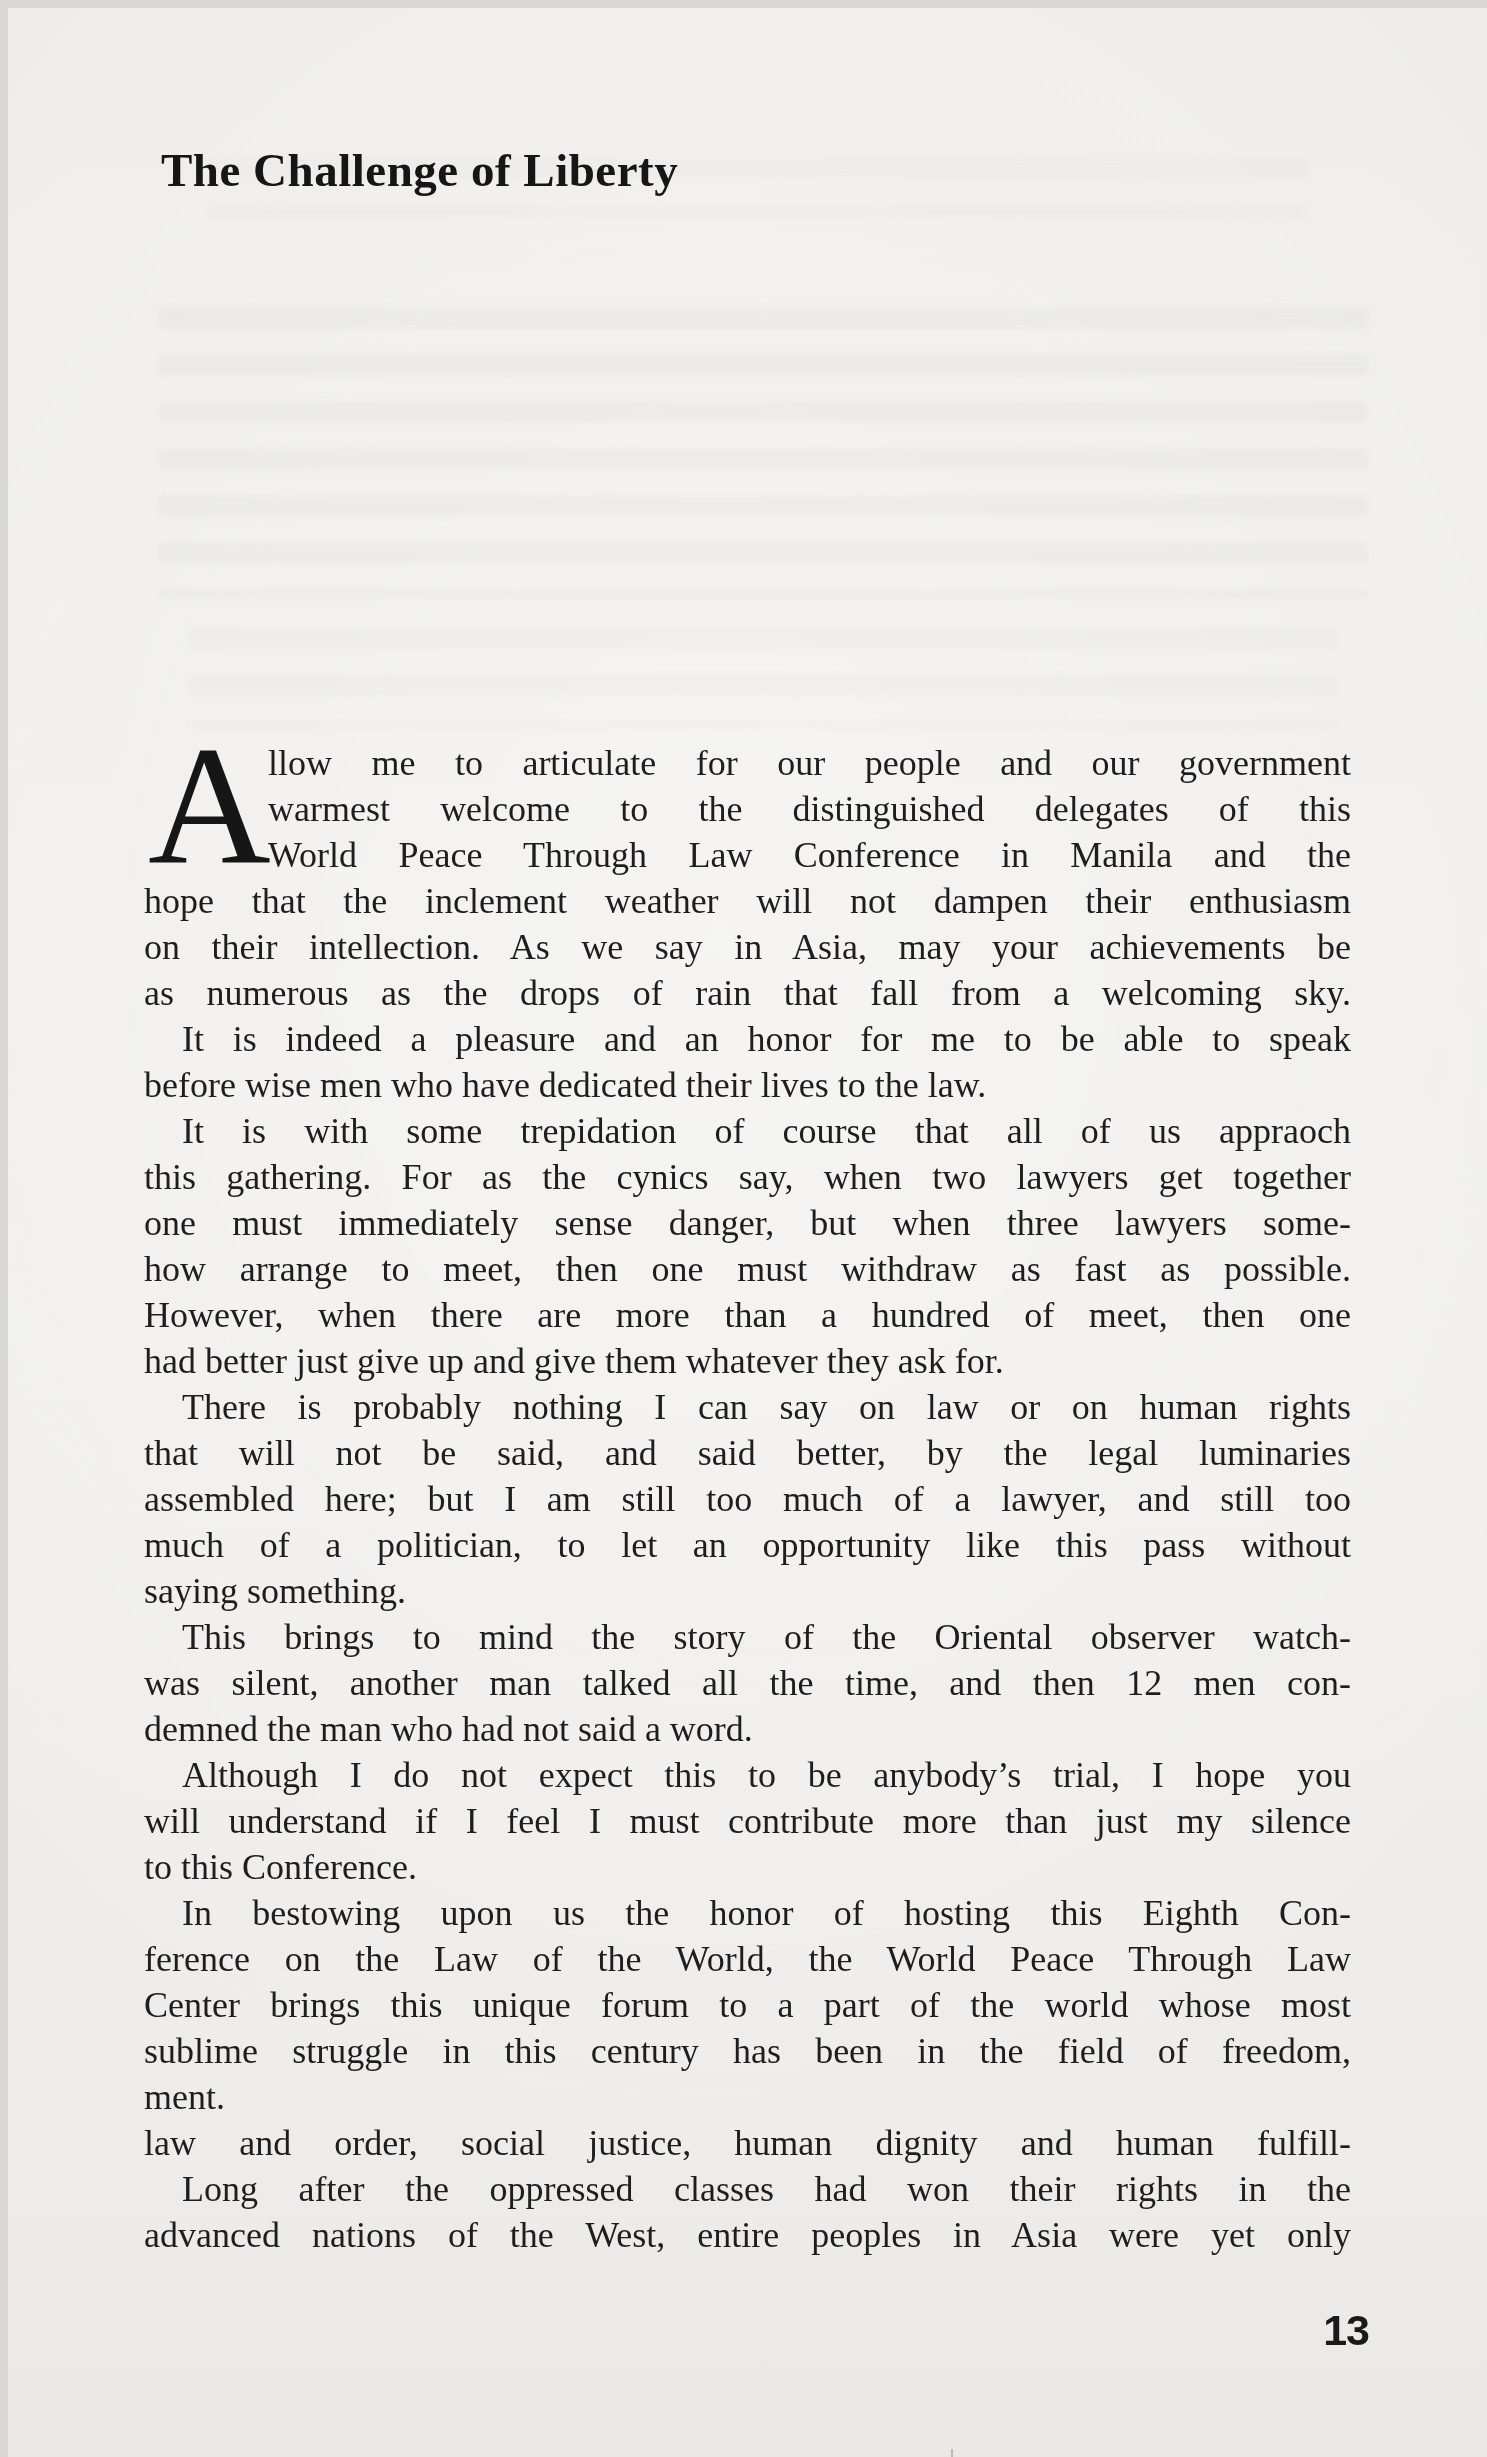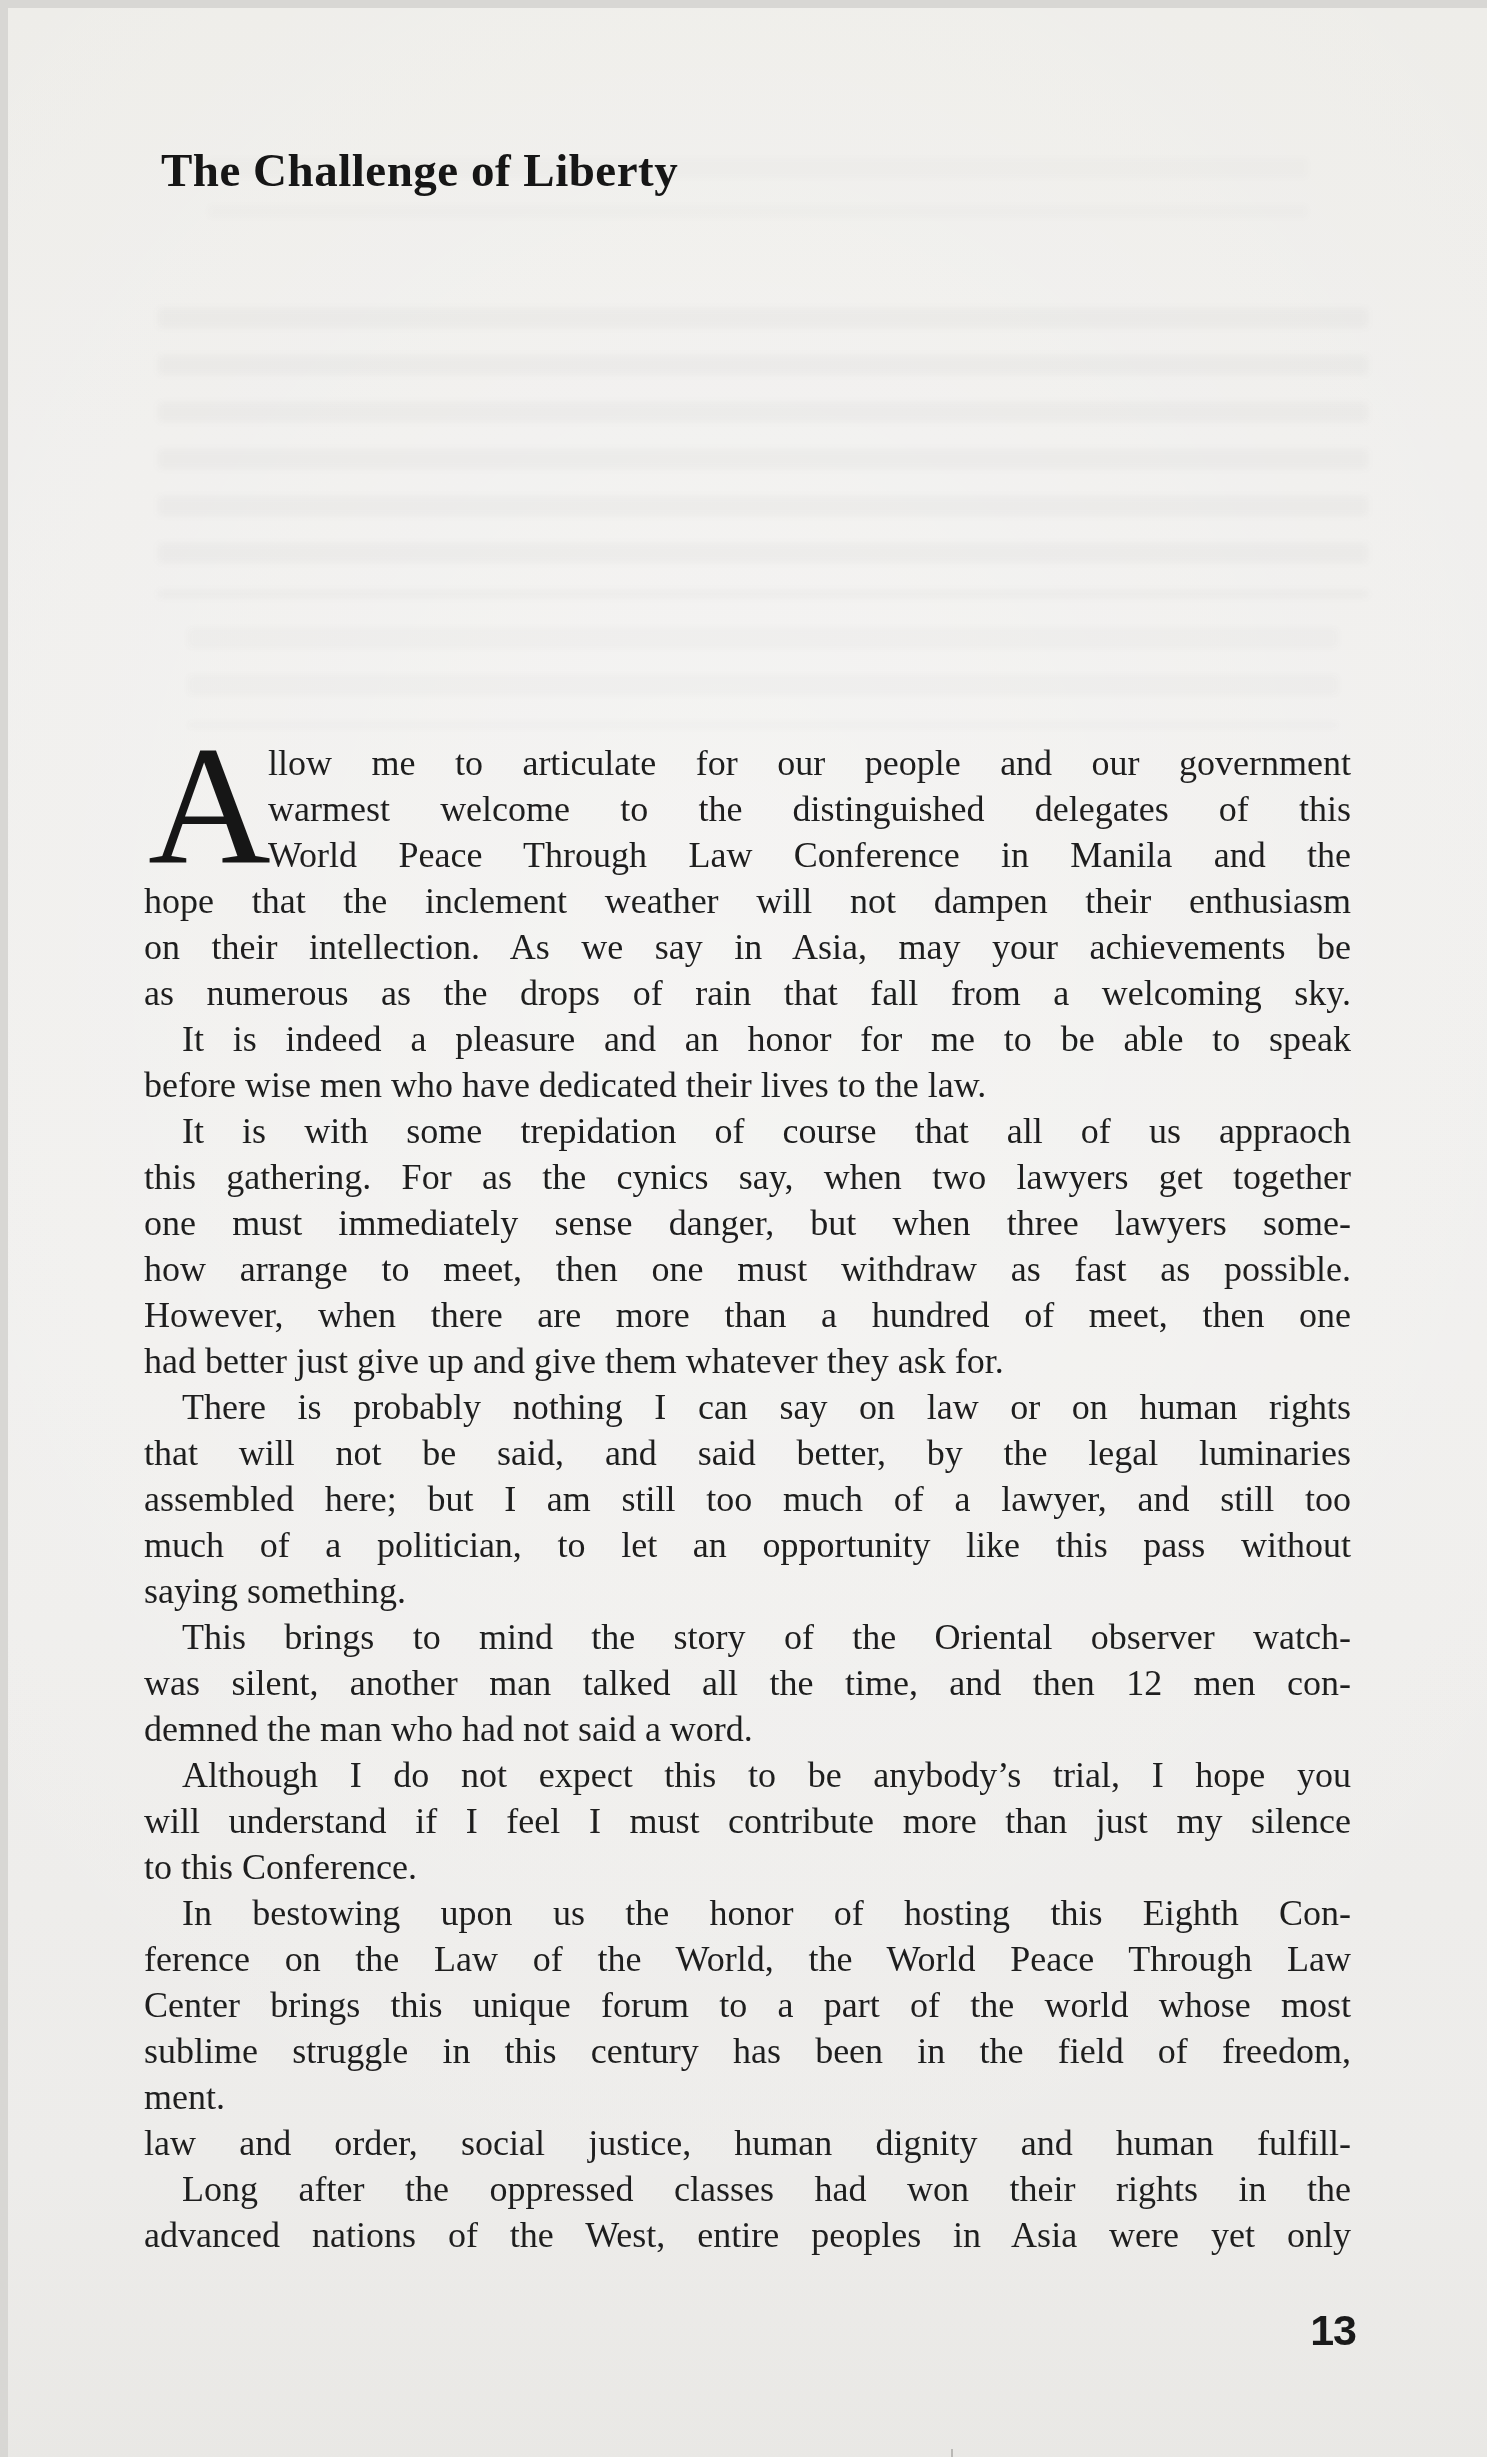--- a/index.html
+++ b/index.html
@@ -96,21 +96,21 @@
     left: 4px;
     top: -19px;
     font-size: 170px;
     line-height: 1;
     font-weight: 400;
     color: #161616;
   }
 
   .page-number {
     position: absolute;
-    right: 139px;
+    right: 126px;
     top: 2301px;
     font-family: "Liberation Sans", "DejaVu Sans", sans-serif;
     font-weight: 700;
     font-size: 43px;
     line-height: 1;
     color: #1a1a1a;
     letter-spacing: -1px;
   }
 </style>
 </head>

